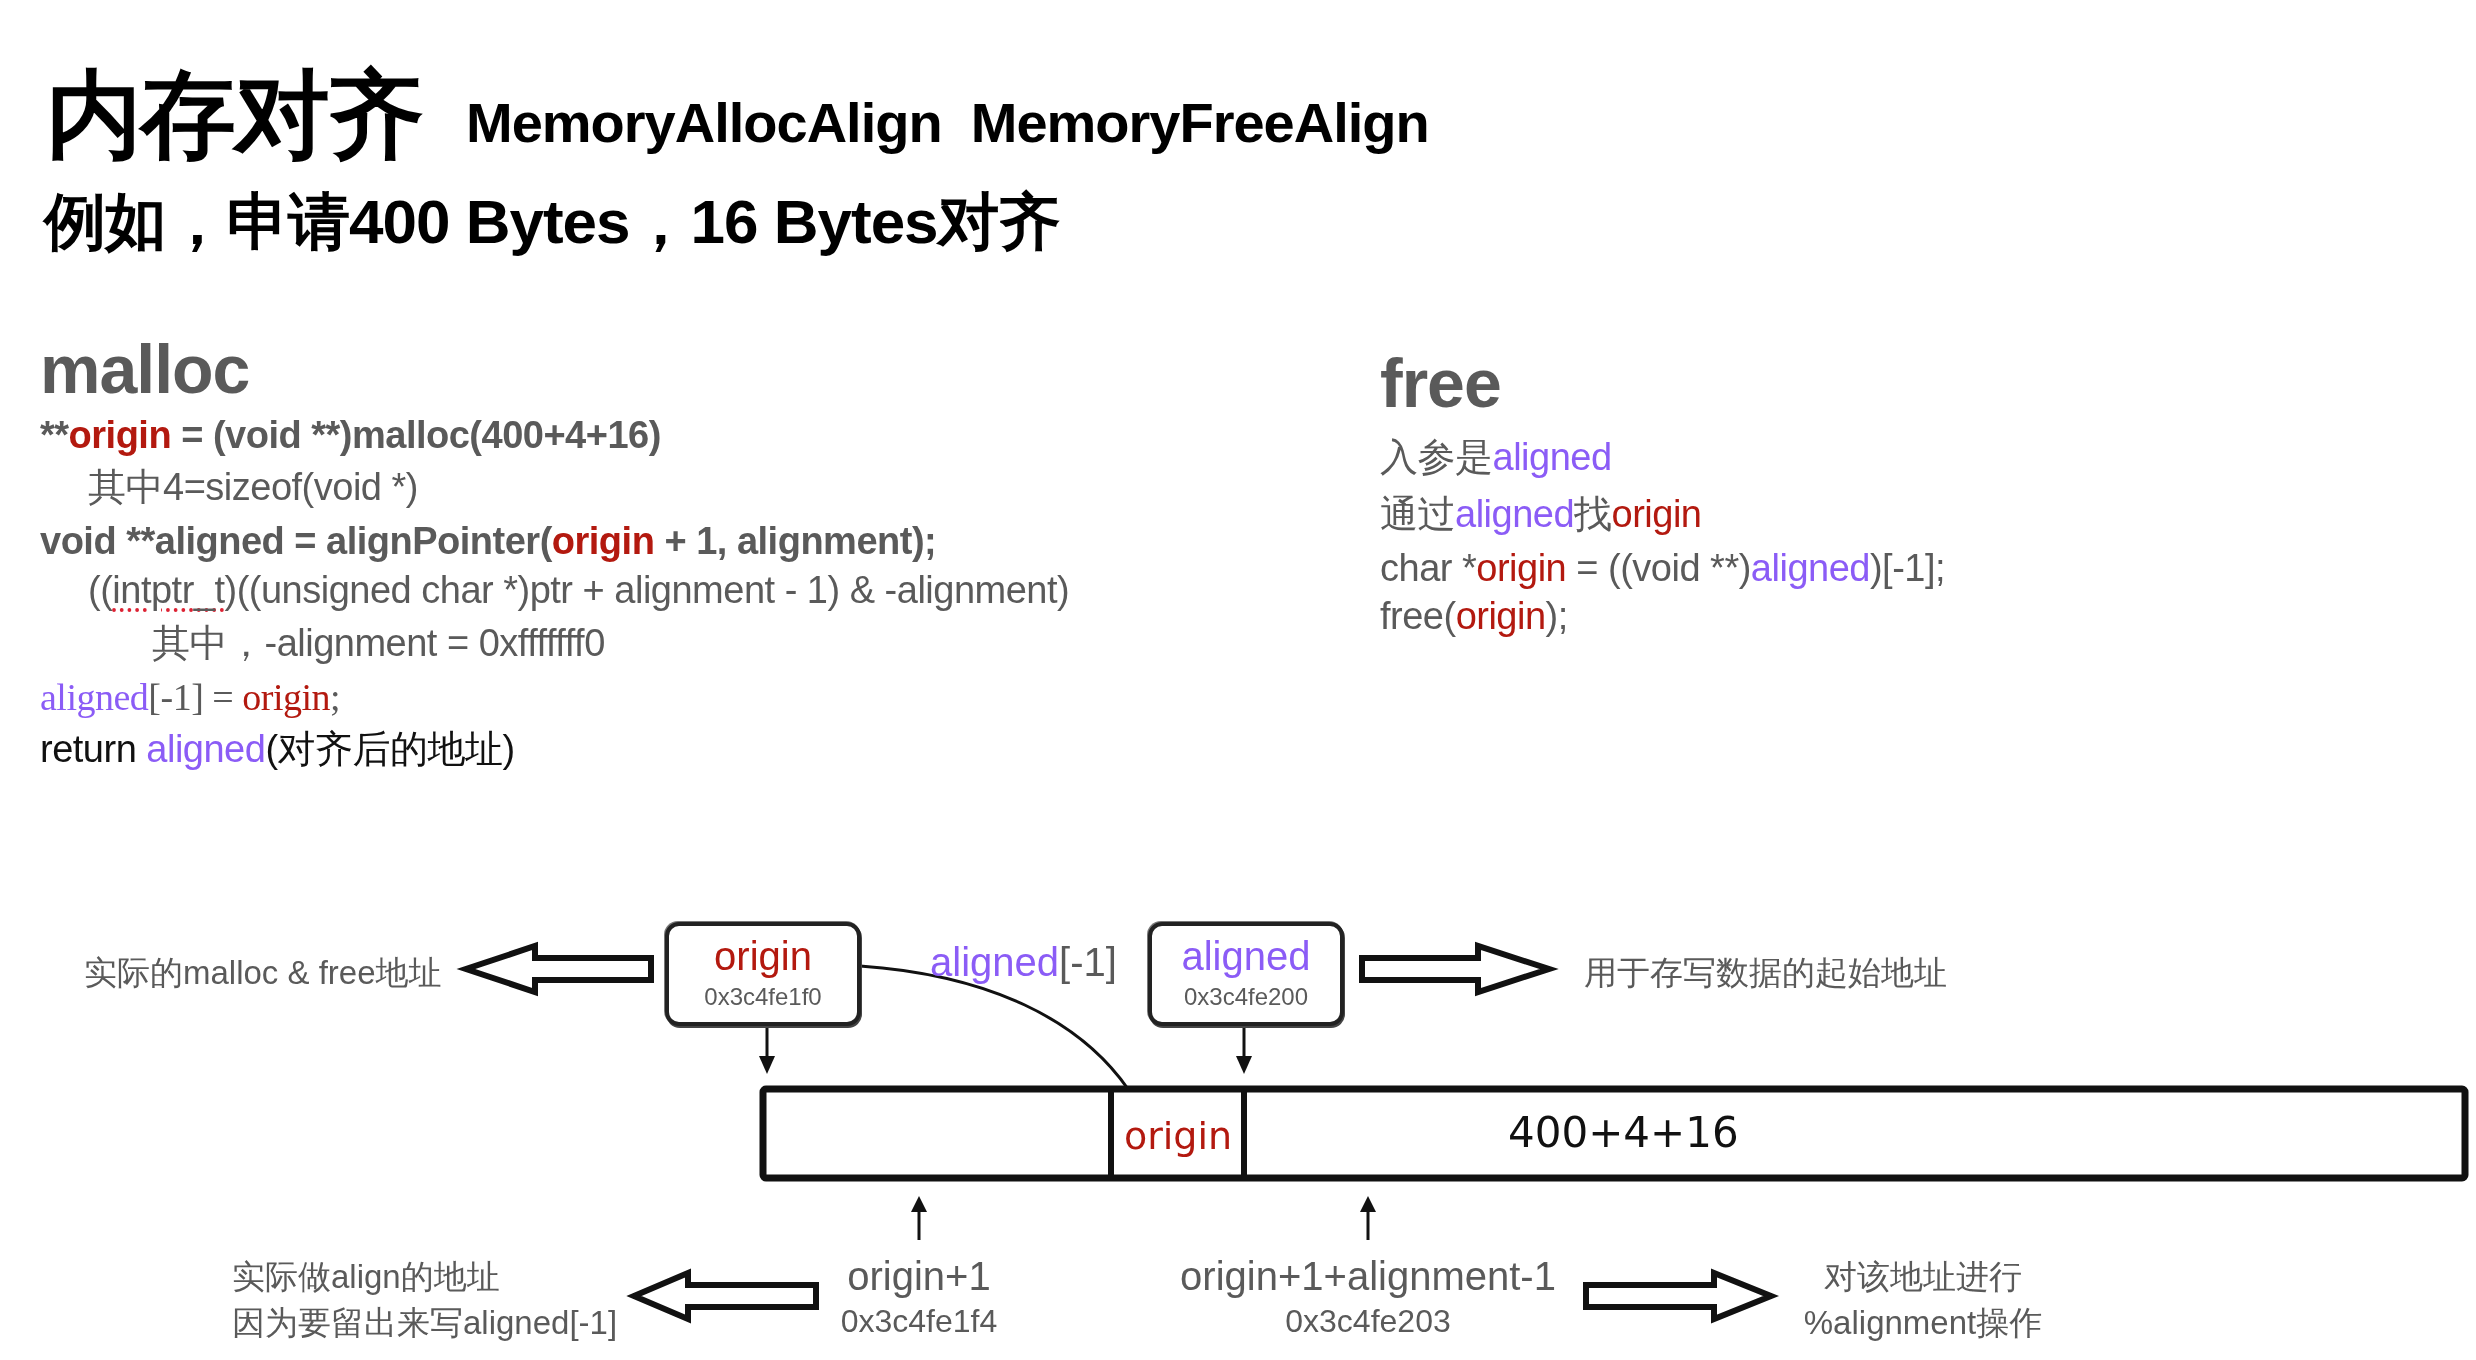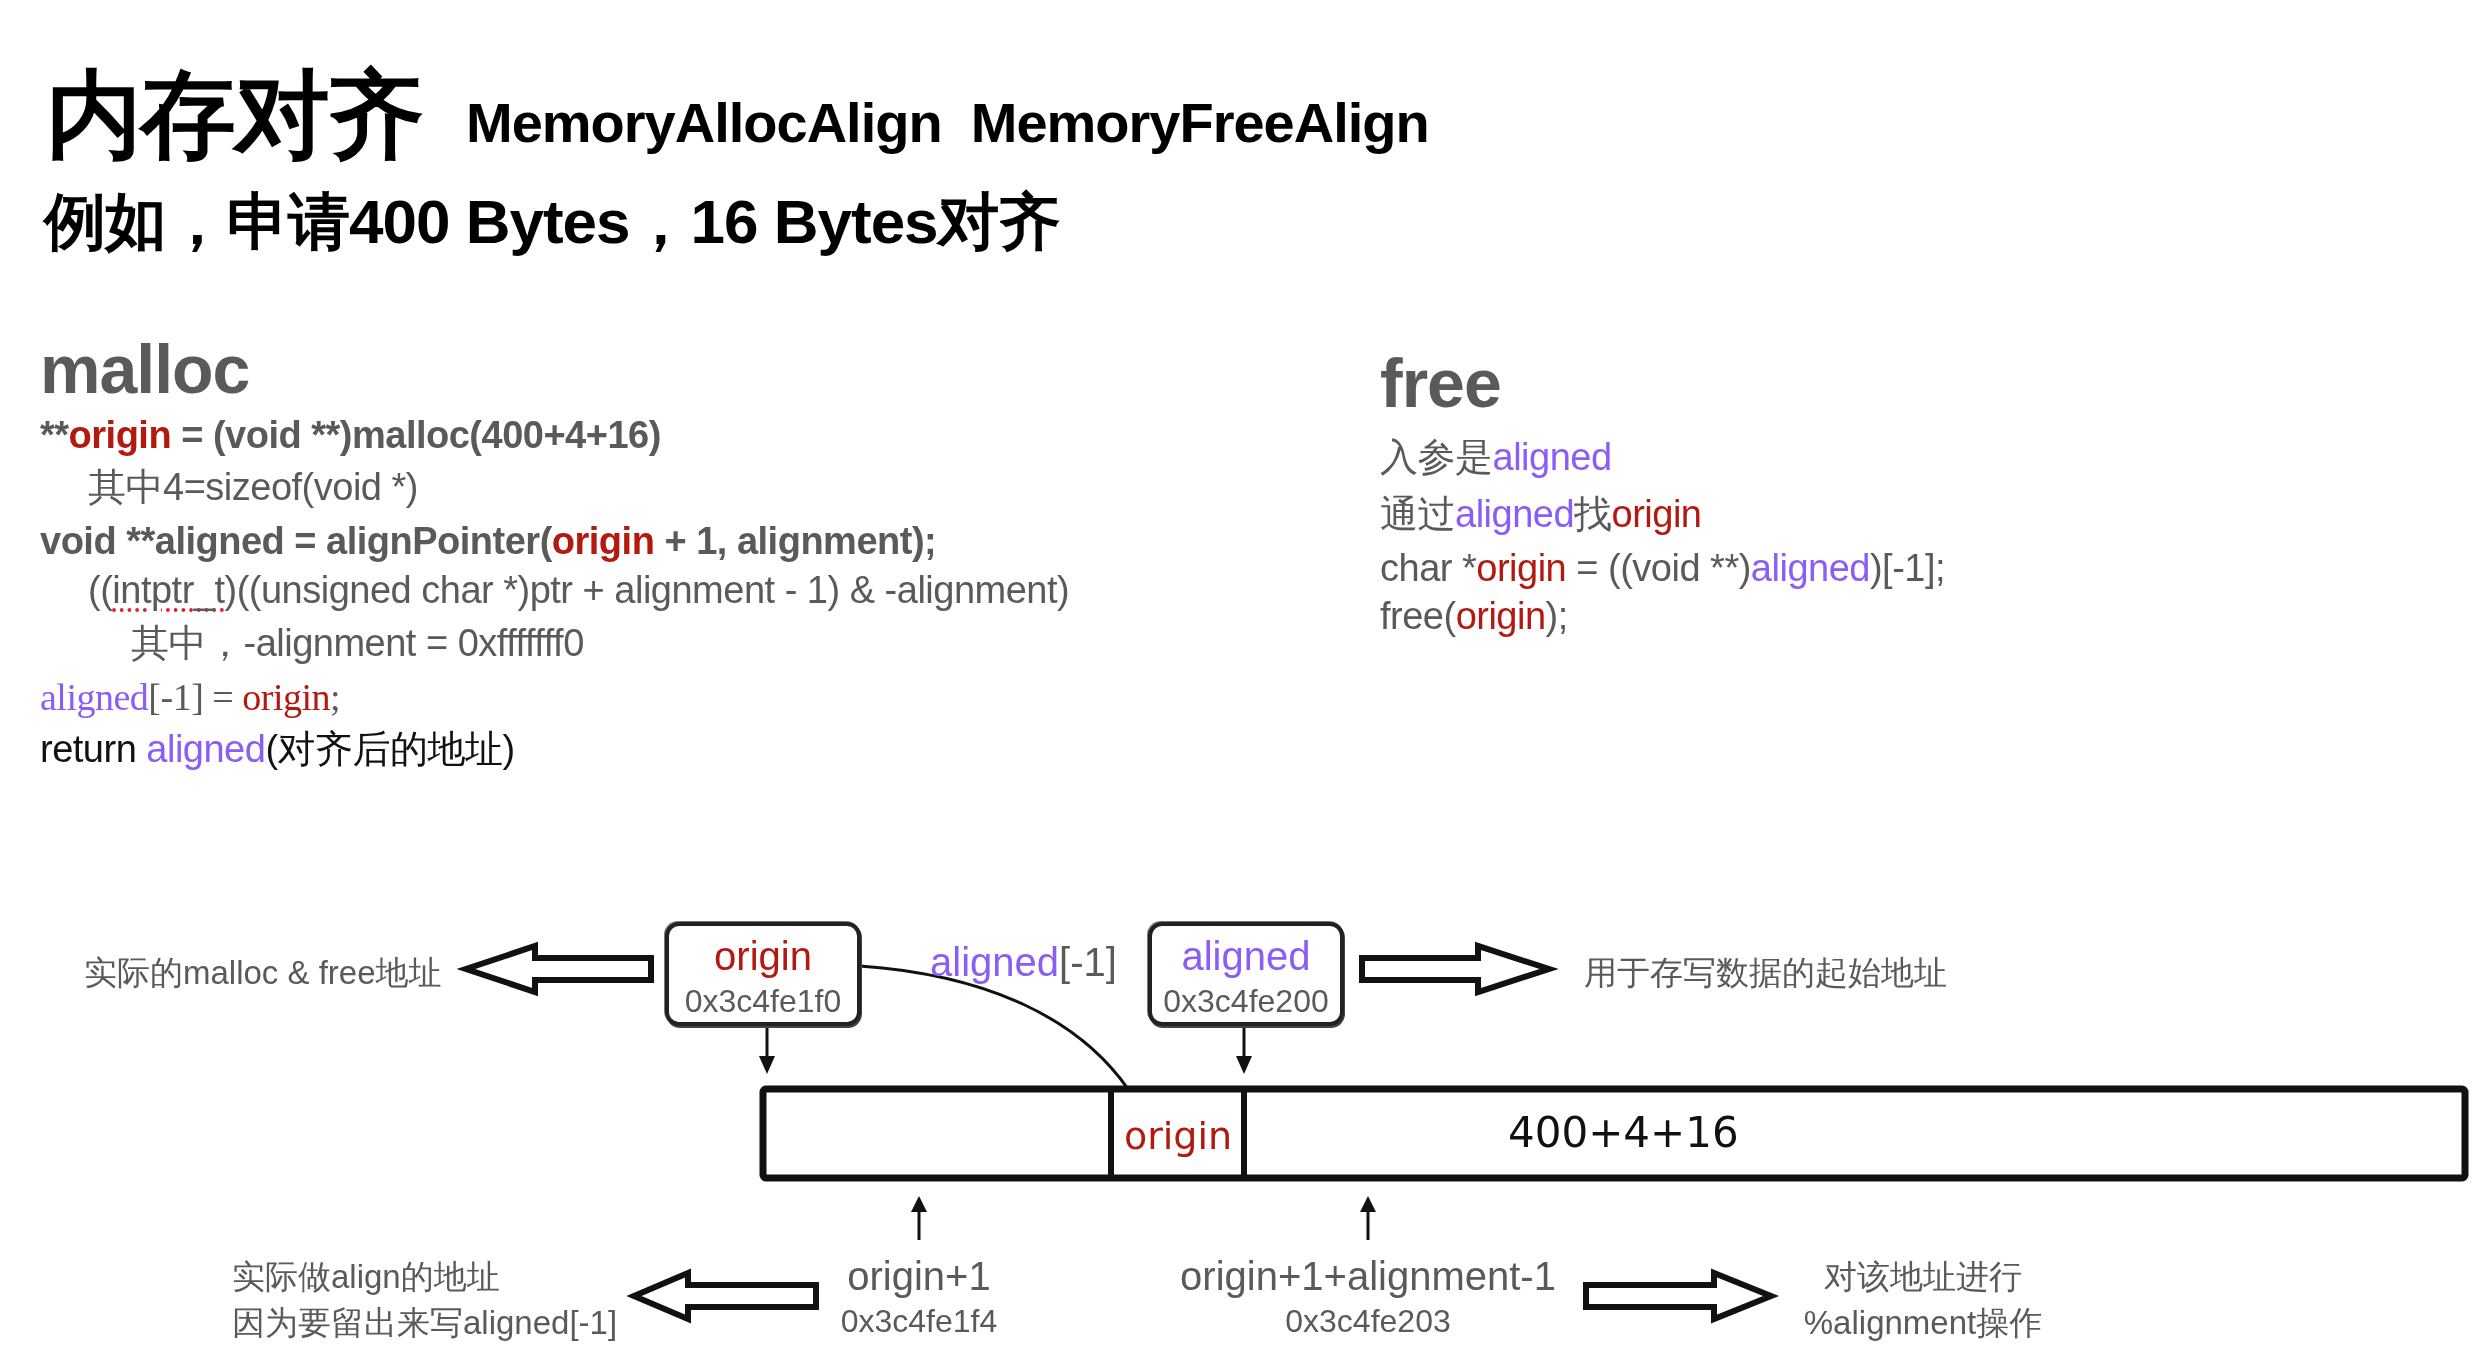--- a/index.html
+++ b/index.html
@@ -12,21 +12,21 @@
   .title-cn { left:46px; top:52px; font-size:96px; font-weight:bold; color:#000; letter-spacing:-2px; }
   .title-en { left:466px; top:90px; font-size:56px; font-weight:bold; color:#000; letter-spacing:-1px; }
   .subtitle { left:44px; top:180px; font-size:62px; font-weight:bold; color:#000; letter-spacing:-1px;text-align:center; }
   .sec-h { font-size:68px; font-weight:bold; color:#5a5a5a; letter-spacing:-1px; }
   .code { font-size:38px; line-height:1; letter-spacing:-0.5px; }
   .bold { font-weight:bold; }
   .squiggle { text-decoration: underline dotted #d23; text-underline-offset:6px; }
   .box { position:absolute; border:4px solid #222; border-radius:14px; background:#fff;
          box-shadow: 1px 2px 0 #444, -1px -1px 0 #777; text-align:center; }
   .box .name { font-size:40px; margin-top:8px; }
-  .box .addr { font-size:32px; color:#5a5a5a; margin-top:4px; }
+  .box .addr { font-size:24px; color:#5a5a5a; margin-top:4px; }
   .diag-label { font-size:33px; color:#5a5a5a; }
   .hand { font-family:"DejaVu Sans", sans-serif; }
   svg { position:absolute; left:0; top:0; }
 </style>
 </head>
 <body>
 
 <div class="abs title-cn">内存对齐</div>
 <div class="abs title-en" style="white-space:pre;">MemoryAllocAlign  MemoryFreeAlign</div>
 <div class="abs subtitle">例如，申请400 Bytes，16 Bytes对齐</div>
@@ -38,21 +38,21 @@
 </div>
 <div class="abs code" style="left:88px; top:468px;">
   <span>其中4=sizeof(void *)</span>
 </div>
 <div class="abs code bold" style="left:40px; top:522px;">
   <span>void **aligned = alignPointer(</span><span class="red">origin</span><span> + 1, alignment);</span>
 </div>
 <div class="abs code" style="left:88px; top:571px;">
   <span>((</span><span class="squiggle">intptr_t</span><span>)((unsigned char *)ptr + alignment - 1) &amp; -alignment)</span>
 </div>
-<div class="abs code" style="left:131px; top:624px;">
+<div class="abs code" style="left:152px; top:624px;">
   <span>其中，-alignment = 0xfffffff0</span>
 </div>
 <div class="abs code" style="left:40px; top:678px;font-family:Liberation Serif, serif;">
   <span class="blue">aligned</span><span>[-1] = </span><span class="red">origin</span><span>;</span>
 </div>
 <div class="abs code black" style="left:40px; top:730px;">
   <span>return </span><span class="blue">aligned</span><span>(对齐后的地址)</span>
 </div>
 
 <div class="abs sec-h" style="left:1380px; top:344px;">free</div>

